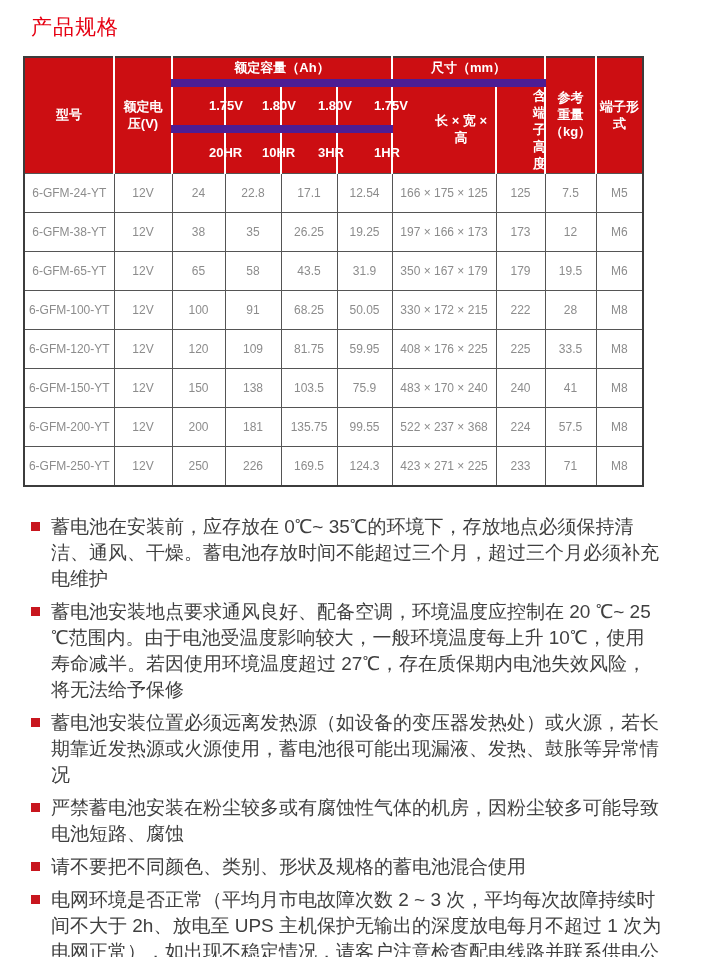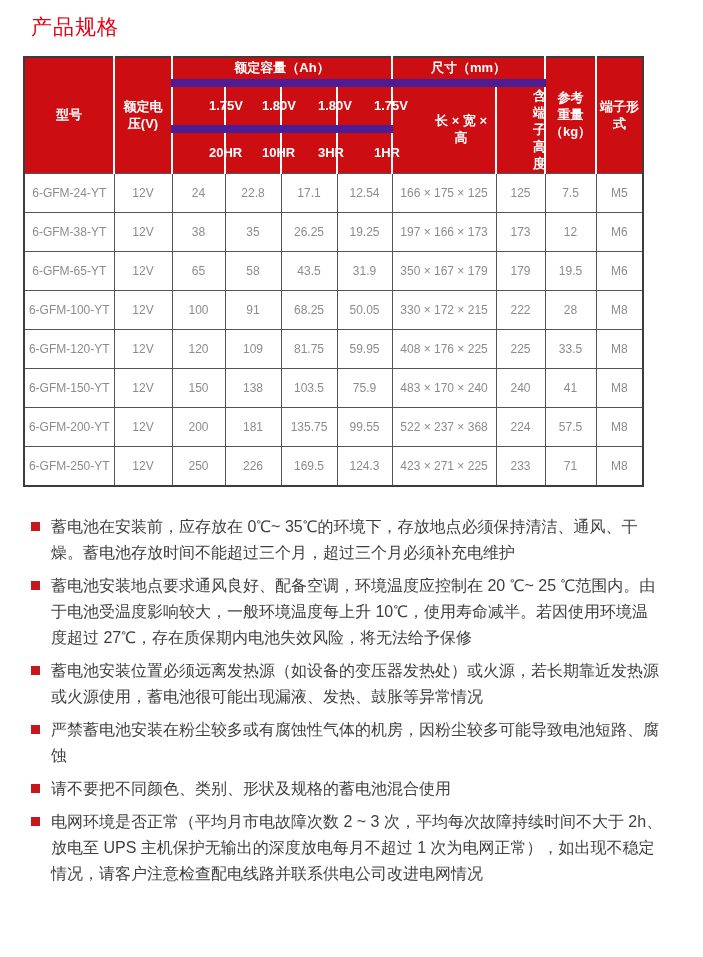--- a/index.html
+++ b/index.html
@@ -58,21 +58,21 @@
   ul.precautions {
     list-style:none;
     margin:12px 0 0 8px;
     padding:0;
     width:632px;
   }
   ul.precautions li {
     display:flex;
     align-items:flex-start;
     gap:11px;
-    font-size:16px;
+    font-size:19px;
     line-height:26px;
     color:#3f3f3f;
     margin-bottom:7px;
   }
   ul.precautions .sq {
     flex:none;
     width:9px; height:9px;
     margin-top:8px;
     background:#c8161e;
   }

